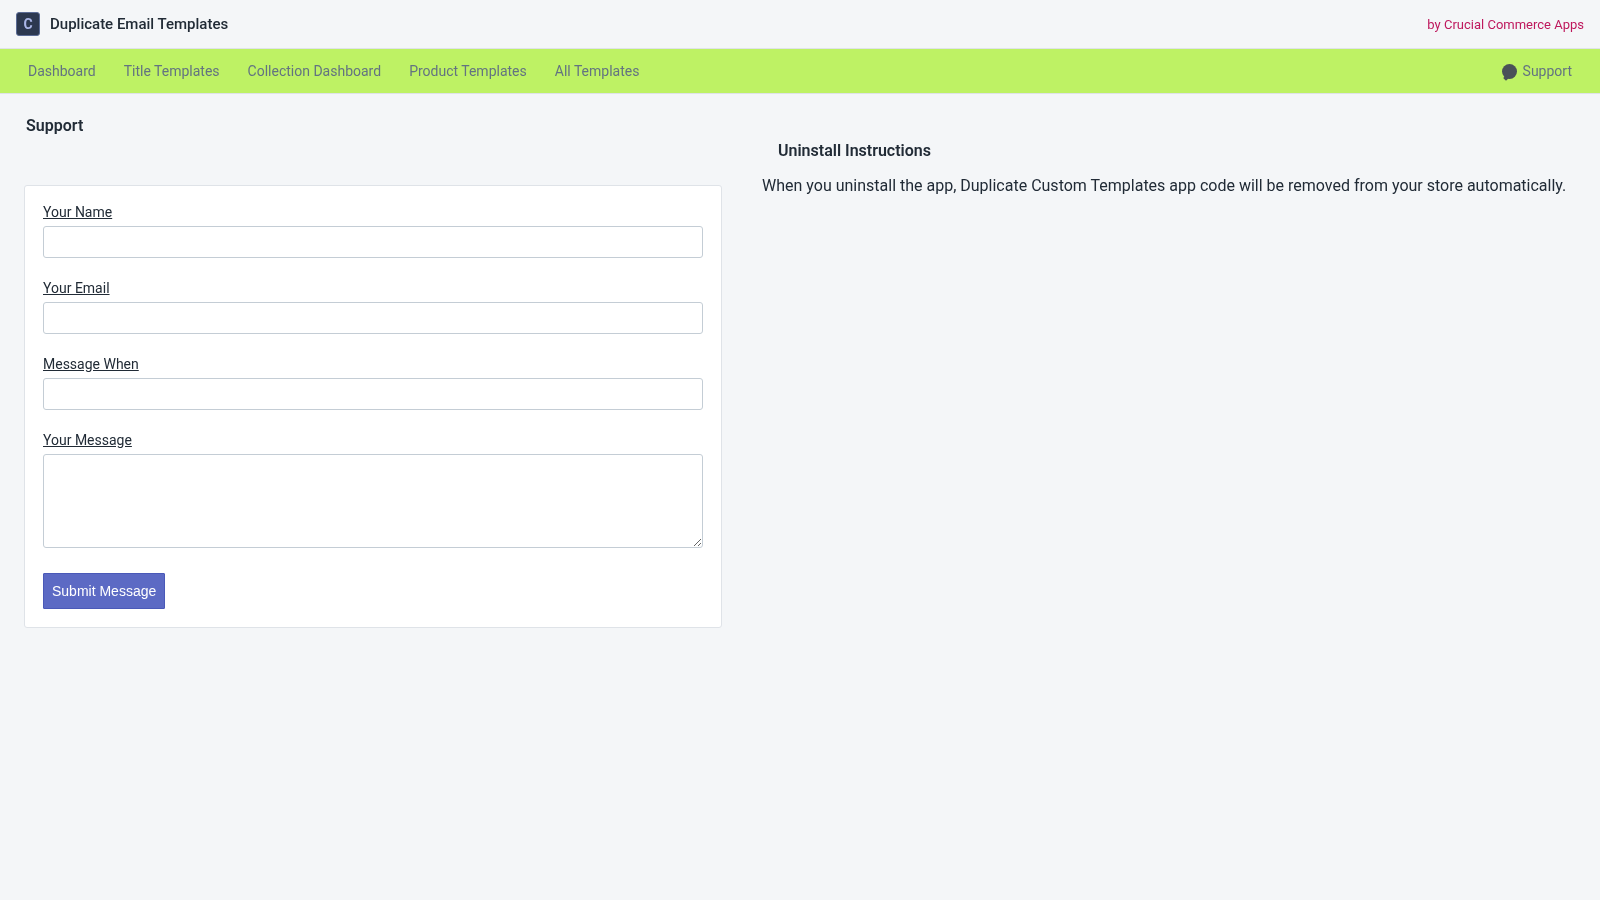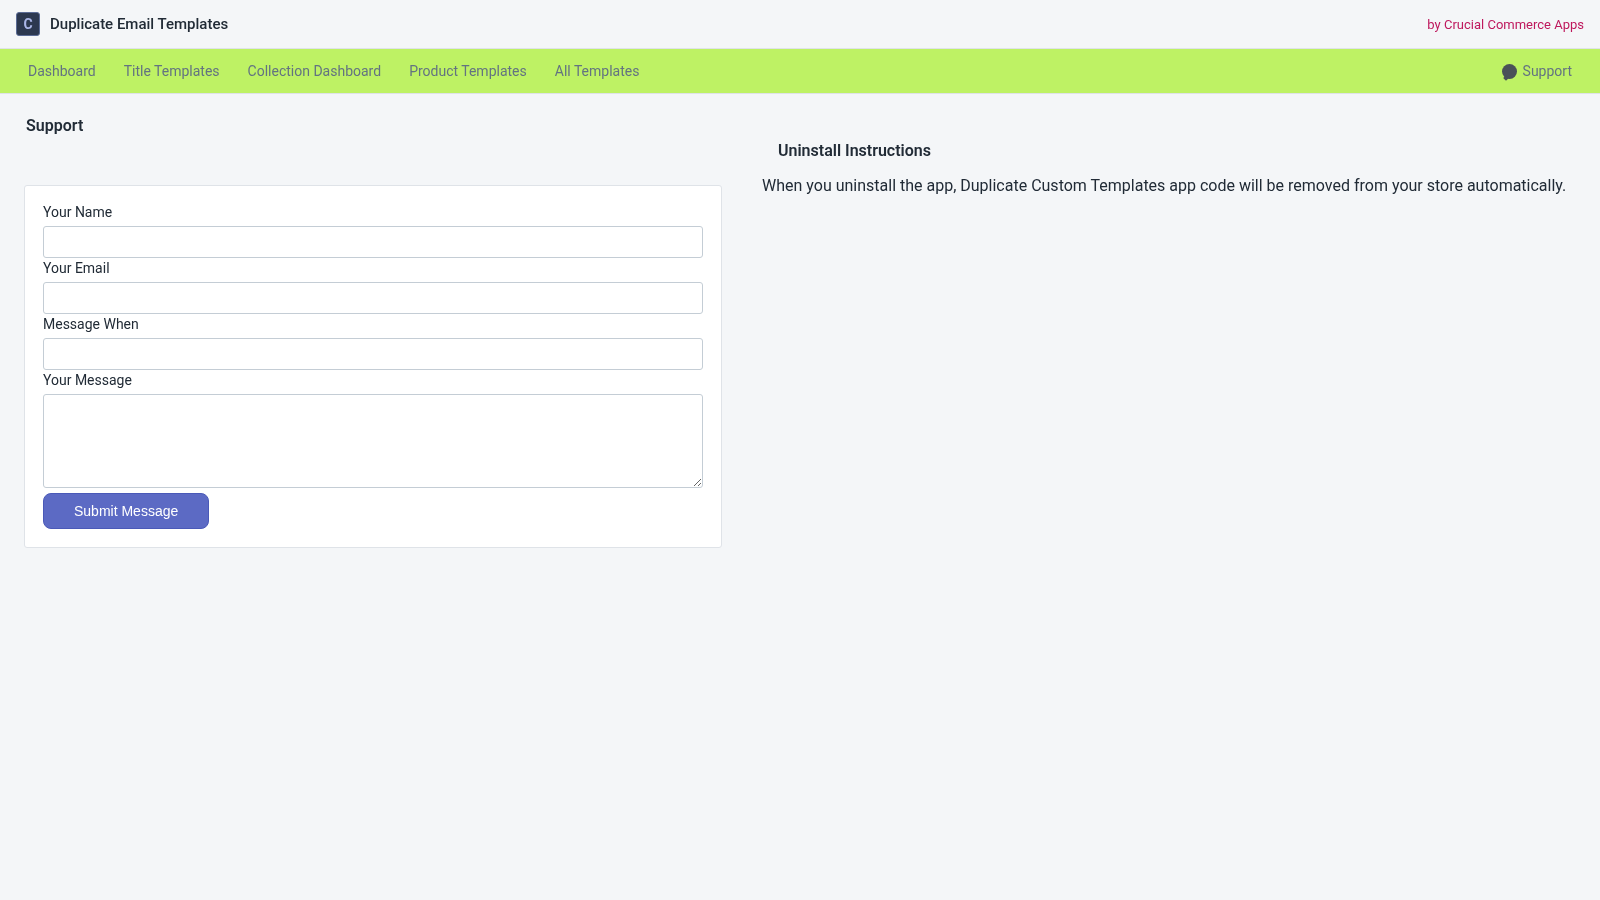--- a/index.html
+++ b/index.html
@@ -102,21 +102,22 @@
     .left-col {
       flex: 0 0 698px;
     }
     .card {
       background: #fff;
       border: 1px solid #dfe3e8;
       border-radius: 3px;
       padding: 18px;
     }
     .form-group {
-      margin-bottom: 2px;
+      margin-bottom: 22px;
+      text-decoration: underline;
     }
     .form-group label {
       display: block;
       font-size: 14px;
       color: #212b36;
       margin-bottom: 6px;
     }
     .form-group input[type="text"],
     .form-group input[type="email"],
     .form-group textarea {
@@ -129,22 +130,22 @@
       background: #fff;
     }
     .form-group textarea {
       height: 94px;
       resize: vertical;
     }
     .submit-btn {
       background: #5c6ac4;
       color: #fff;
       border: 1px solid #4a59b8;
-      border-radius: 8px;
-      padding: 9px 30px;
+      border-radius: 1px;
+      padding: 9px 8px;
       font-size: 14px;
       cursor: pointer;
     }
     .right-col {
       flex: 1;
       padding-top: 25px;
     }
     .info-title {
       font-size: 16px;
       font-weight: 600;

